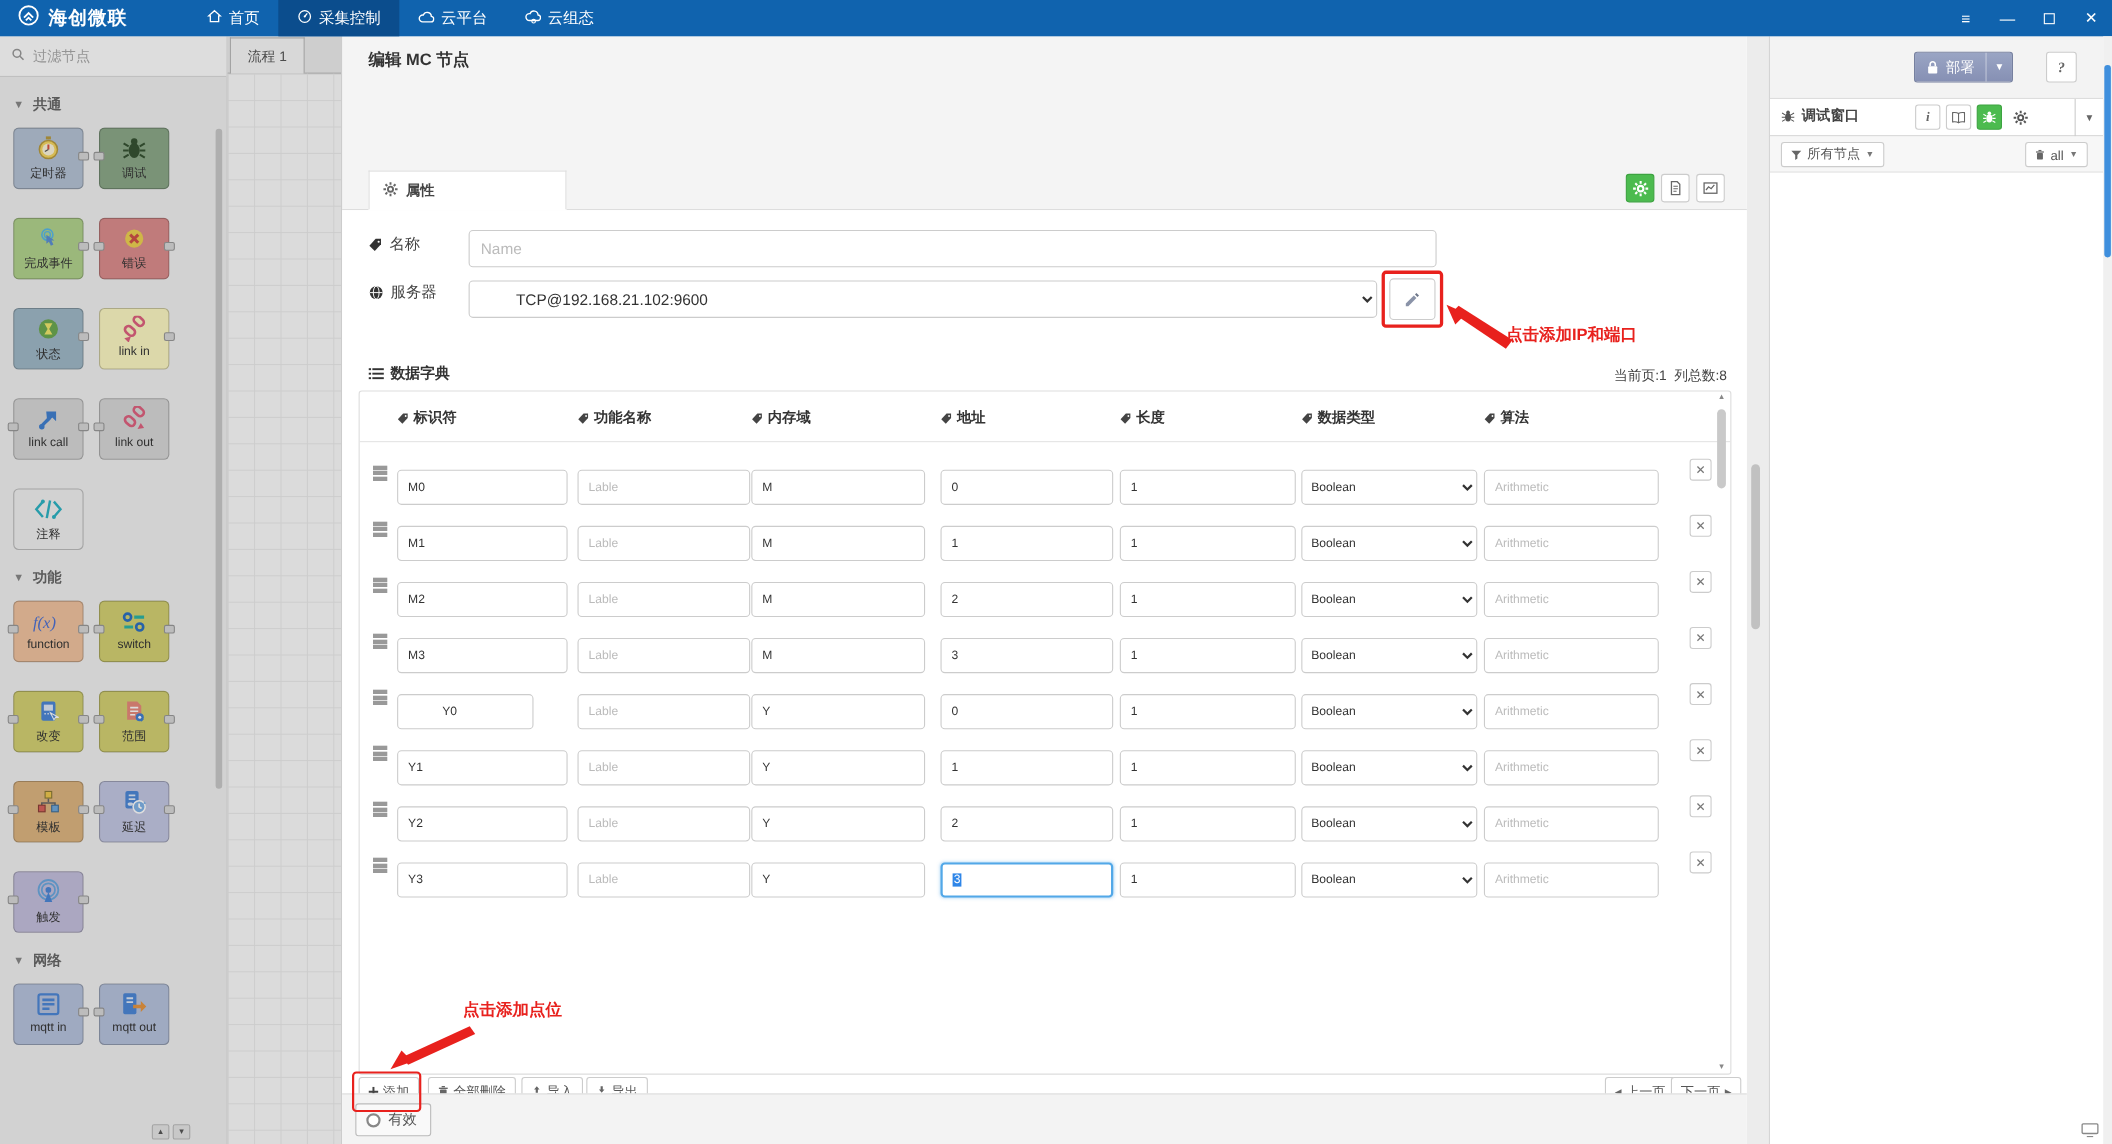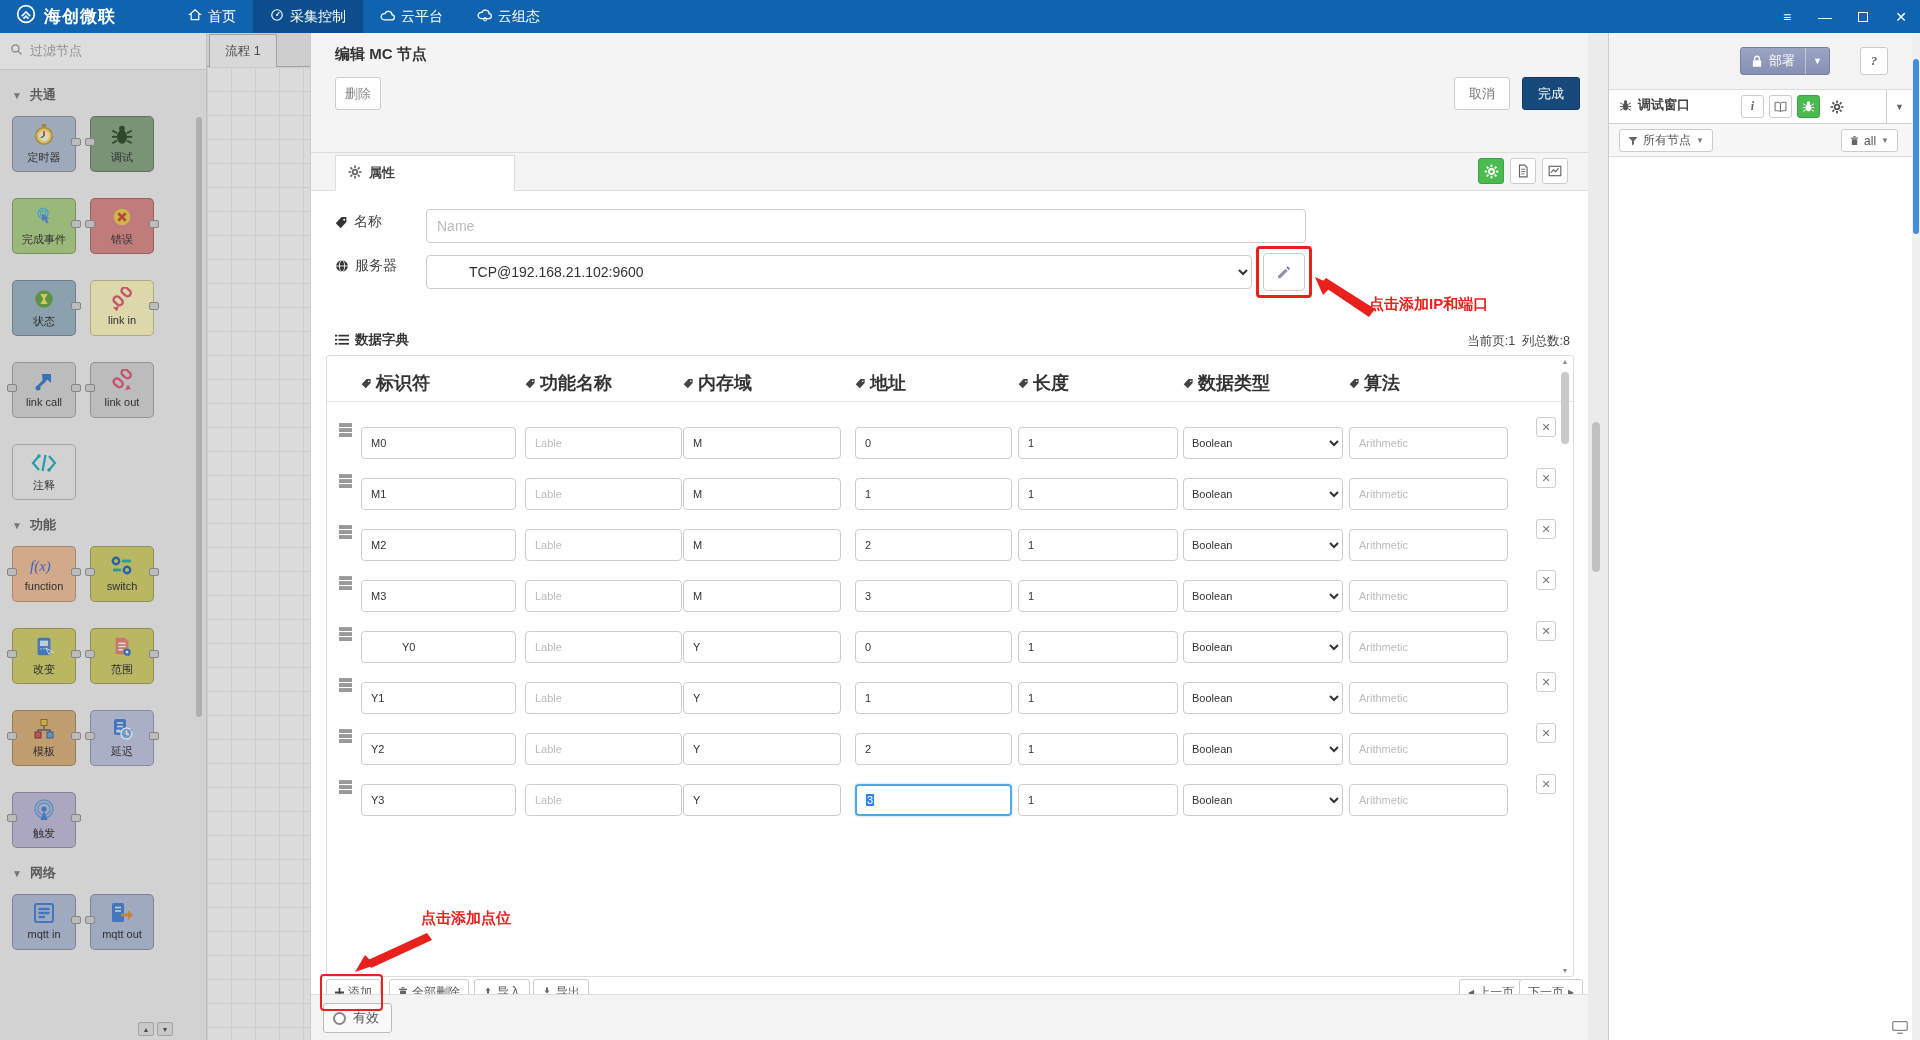--- a/index.html
+++ b/index.html
@@ -66,21 +66,21 @@
 select.f-input { padding:0 6px; }
 #pencil-btn { position:absolute; left:952px; top:62px; width:42px; height:38px; border:1px solid #ccc; border-radius:4px; background:#fff; display:flex; align-items:center; justify-content:center; cursor:pointer; }
 .red-box { position:absolute; border:3px solid var(--red,#e8211d); border-radius:4px; z-index:5; pointer-events:none; }
 .red-text { position:absolute; color:var(--red,#e8211d); font-size:15px; font-weight:bold; z-index:5; }
 .red-arrow { position:absolute; z-index:5; pointer-events:none; }
 
 #dict-head { position:absolute; left:24px; top:140px; display:flex; align-items:center; gap:6px; font-size:13.5px; color:#333; font-weight:bold; }
 #dict-counts { position:absolute; right:18px; top:142px; font-size:12.5px; color:#444; }
 #table-card { position:absolute; left:15px; top:164px; width:1248px; height:622px; background:#fff; border:1px solid #ddd; border-radius:3px; }
 #t-header { position:absolute; left:0; top:0; width:100%; height:46px; border-bottom:1px solid #e4e4e4; }
-.t-col-label { position:absolute; top:15px; display:flex; align-items:center; gap:4px; font-size:18px; font-weight:bold; color:#333; }
+.t-col-label { position:absolute; top:15px; display:flex; align-items:center; gap:4px; font-size:13px; font-weight:bold; color:#333; }
 #t-rows { position:absolute; left:0; top:46px; width:100%; bottom:0; overflow:hidden; }
 .t-row { position:absolute; left:0; width:100%; height:32px; }
 .drag-handle { position:absolute; left:12px; top:9px; width:14px; color:#999; font-size:13px; line-height:5px; cursor:grab; }
 .cell-input { position:absolute; top:16px; height:32px; border:1px solid #ccc; border-radius:4px; padding:0 9px; font-size:11px; color:#333; font-family:inherit; background:#fff; }
 .cell-input::placeholder { color:#bbb; }
 .cell-input.focused { border:2px solid #52a8e8; box-shadow:0 0 3px rgba(82,168,232,.5); display:flex; align-items:center; }
 .sel-text { background:var(--selblue,#2f86e8); color:#fff; padding:0 1px; }
 select.cell-input { padding:0 4px; }
 .row-del { position:absolute; top:6px; width:20px; height:20px; border:1px solid #ccc; border-radius:3px; background:#fff; color:#777; font-size:11px; display:flex; align-items:center; justify-content:center; cursor:pointer; }
 #t-scroll { position:absolute; right:2px; top:2px; width:12px; height:616px; }
@@ -461,25 +461,20 @@
   <div id="canvas">
     <div id="flowtab-row">
       <div id="flowtab">流程 1</div>
     </div>
     <div id="grid"></div>
   </div>
   <div id="dim-overlay"></div>
 
   <div id="dialog">
     <div id="tray-title">编辑 MC 节点</div>
-    <div id="tray-toolbar">
-      <button class="btn" id="btn-delete">删除</button>
-      <button class="btn" id="btn-cancel">取消</button>
-      <button id="btn-done">完成</button>
-    </div>
     <div id="tabrow">
       <div id="tab-props">
         <span><svg width="14" height="14" viewBox="0 0 24 24">
               <circle cx="12" cy="12" r="4" fill="none" stroke="#666" stroke-width="3"></circle>
               <g stroke="#666" stroke-width="3">
                 <line x1="12" y1="1" x2="12" y2="5"></line>
                 <line x1="12" y1="19" x2="12" y2="23"></line>
                 <line x1="1" y1="12" x2="5" y2="12"></line>
                 <line x1="19" y1="12" x2="23" y2="12"></line>
                 <line x1="4.2" y1="4.2" x2="7" y2="7"></line>
@@ -665,21 +660,21 @@
               <input class="cell-input" style="left: 198px; width: 157px;" value="" placeholder="Lable">
               <input class="cell-input" style="left: 356px; width: 158px;" value="M">
               <input class="cell-input" style="left: 528px; width: 157px;" value="3">
               <input class="cell-input" style="left: 691px; width: 160px;" value="1">
               <select class="cell-input" style="left:856px;width:160px;"><option>Boolean</option></select>
               <input class="cell-input" style="left: 1022px; width: 159px;" value="" placeholder="Arithmetic">
               <button class="row-del" style="left:1209px;">✕</button>
             </div>
             <div class="t-row" style="top: 213px;">
               <div class="drag-handle">▬<br>▬<br>▬</div>
-              <input class="cell-input" style="left: 34px; width: 155px; padding-left: 40px;" value="Y0">
+              <input class="cell-input" style="left: 34px; width: 124px; padding-left: 40px;" value="Y0">
               <input class="cell-input" style="left: 198px; width: 157px;" value="" placeholder="Lable">
               <input class="cell-input" style="left: 356px; width: 158px;" value="Y">
               <input class="cell-input" style="left: 528px; width: 157px;" value="0">
               <input class="cell-input" style="left: 691px; width: 160px;" value="1">
               <select class="cell-input" style="left:856px;width:160px;"><option>Boolean</option></select>
               <input class="cell-input" style="left: 1022px; width: 159px;" value="" placeholder="Arithmetic">
               <button class="row-del" style="left:1209px;">✕</button>
             </div>
             <div class="t-row" style="top: 264px;">
               <div class="drag-handle">▬<br>▬<br>▬</div>

